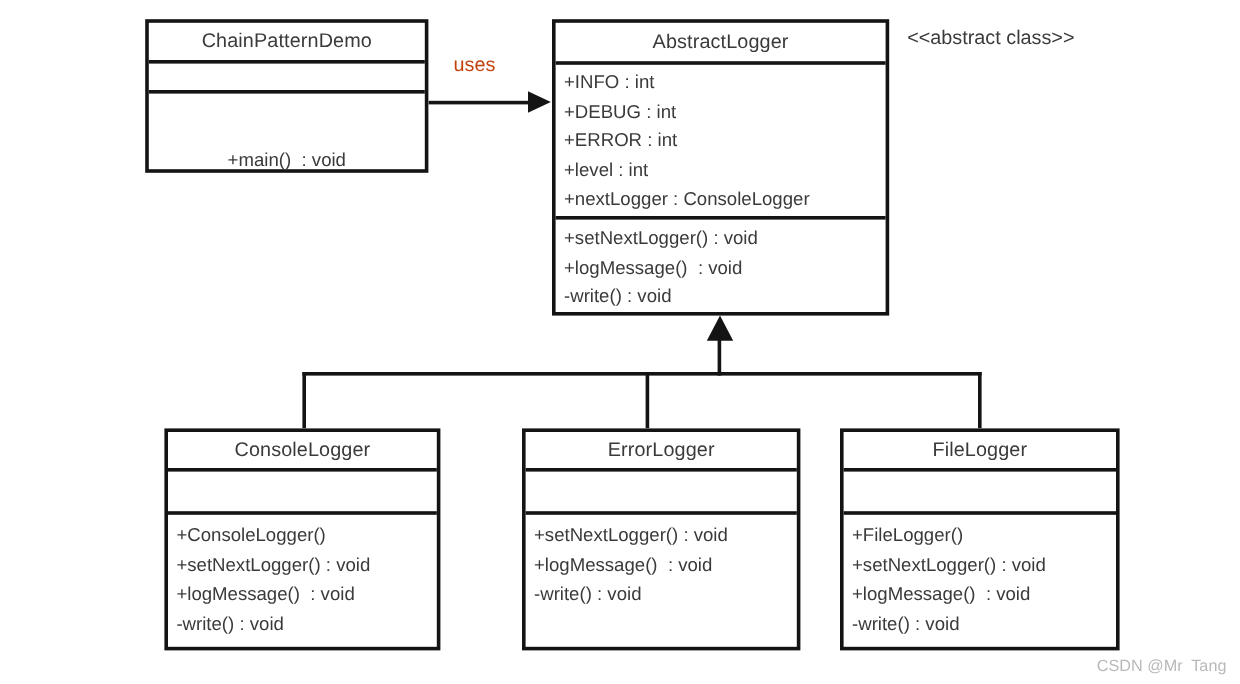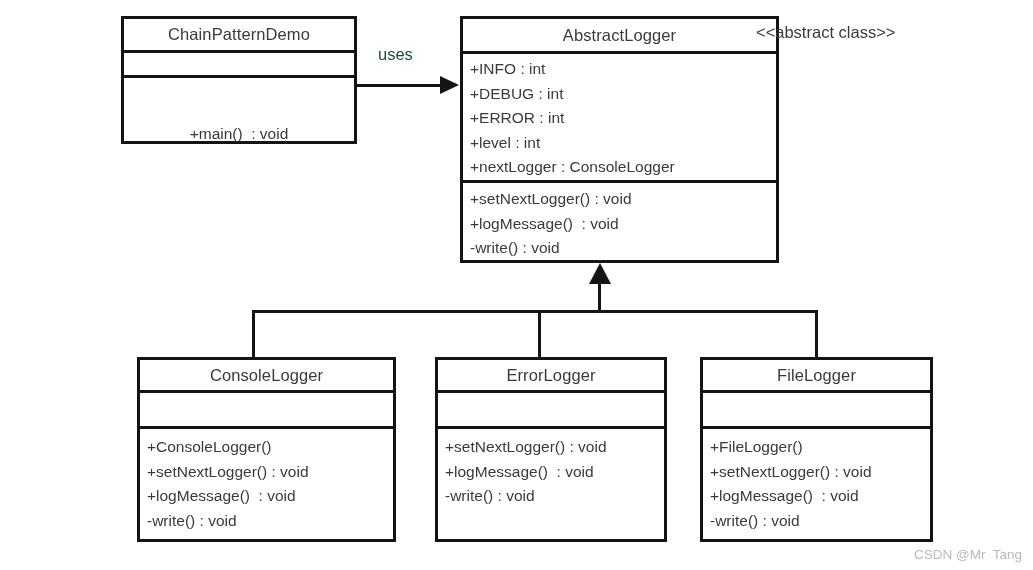--- a/index.html
+++ b/index.html
@@ -54,25 +54,25 @@
   }
   .uml-attrs.empty, .uml-ops.empty { padding: 0; }
 
   
   #box-demo      { left: 121px; top: 16px;  width: 236px; height: 128px; }
   #box-demo .uml-name  { height: 34px; }
   #box-demo .uml-attrs { height: 25px; }
   #box-demo .uml-ops   { text-align: center; }
   #box-demo .uml-ops .uml-row { text-align: center; margin-top: 40px; }
 
-  #box-abstract  { left: 460px; top: 16px;  width: 319px; height: 247px; }
+  #box-abstract  { left: 460px; top: 16px;  width: 281px; height: 247px; }
   #box-abstract .uml-name  { height: 35px; }
   #box-abstract .uml-attrs { height: 129px; }
 
-  #box-console   { left: 137px; top: 357px; width: 259px; height: 185px; }
+  #box-console   { left: 137px; top: 357px; width: 230px; height: 185px; }
   #box-error     { left: 423px; top: 357px; width: 232px; height: 185px; margin-left: 12px; }
   #box-file      { left: 700px; top: 357px; width: 233px; height: 185px; }
   .sub .uml-name  { height: 33px; }
   .sub .uml-attrs { height: 36px; }
   .sub .uml-ops   { padding-top: 6px; }
 
   
   #stereotype {
     position: absolute;
     left: 756px;
@@ -115,21 +115,21 @@
     width: 0; height: 0;
     border-left: 11px solid transparent;
     border-right: 11px solid transparent;
     border-bottom: 21px solid #141414;
     z-index: 2;
   }
   #uses-label {
     position: absolute;
     left: 378px;
     top: 45px;
-    color: #14532d;
+    color: #c2410c;
     font-size: 16.5px;
     white-space: pre;
     z-index: 3;
   }
 
   
   #watermark {
     position: absolute;
     right: 11px;
     bottom: 8px;

